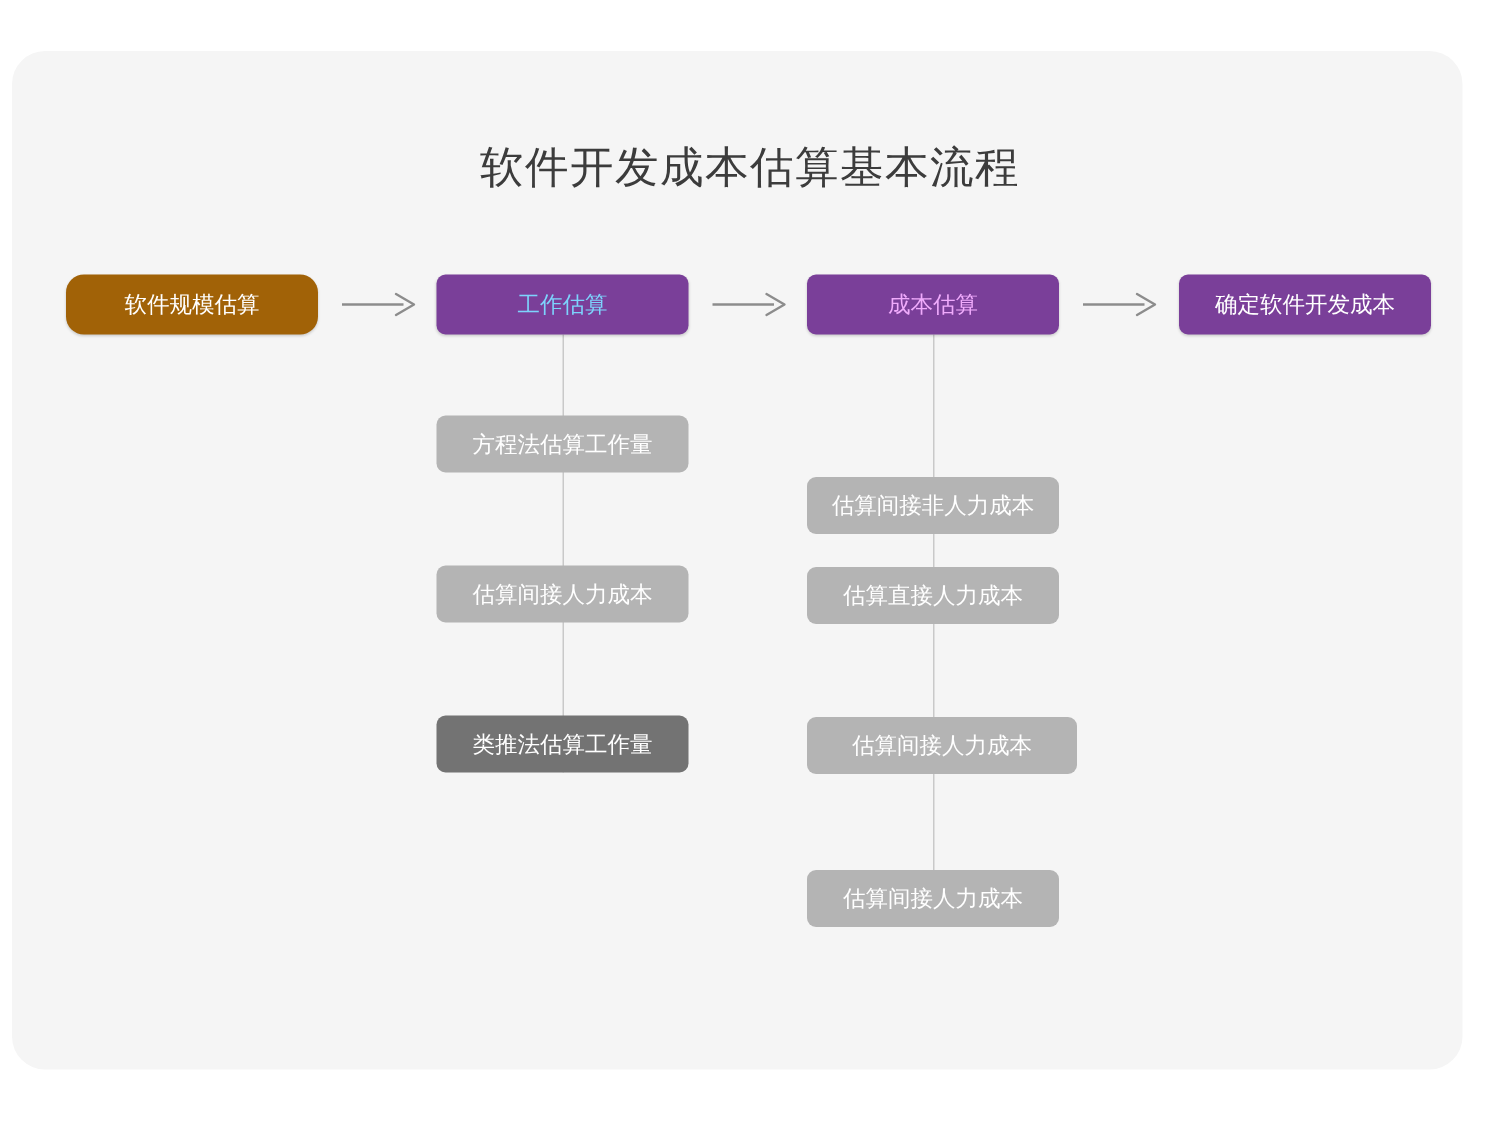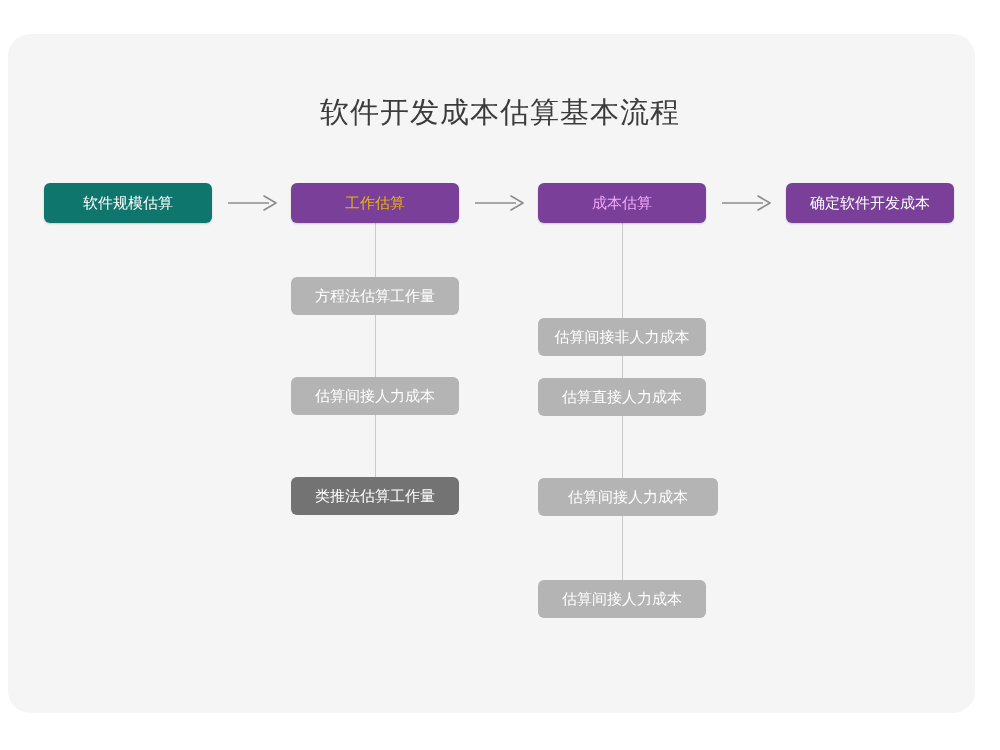--- a/index.html
+++ b/index.html
@@ -87,25 +87,25 @@
 </head>
 <body>
 
 <div id="canvas">
 
   <div id="card"></div>
 
   <div id="title">软件开发成本估算基本流程</div>
 
   <div id="layers">
-      <div class="node primary" style="left: 44px; top: 183px; width: 168px; background: #0f766e; color: rgb(255, 255, 255);">
+      <div class="node primary" style="left: 44px; top: 183px; width: 168px; background: #a16207; color: rgb(255, 255, 255); border-radius: 12px;">
         <span>软件规模估算</span>
       </div>
       <div class="vline" style="left: 374.5px; top: 223px; height: 292px; background: rgb(201, 201, 201);"></div>
-      <div class="node primary" style="left: 291px; top: 183px; width: 168px; background: rgb(122, 63, 153); color: #eab308;">
+      <div class="node primary" style="left: 291px; top: 183px; width: 168px; background: rgb(122, 63, 153); color: #7dd3fc;">
         <span>工作估算</span>
       </div>
       <div class="node secondary" style="left: 291px; top: 277px; width: 168px; background: rgb(180, 180, 180); color: rgb(255, 255, 255);">
         <span>方程法估算工作量</span>
       </div>
       <div class="node secondary" style="left: 291px; top: 377px; width: 168px; background: rgb(180, 180, 180); color: rgb(255, 255, 255);">
         <span>估算间接人力成本</span>
       </div>
       <div class="node secondary" style="left: 291px; top: 477px; width: 168px; background: #737373; color: rgb(255, 255, 255);">
         <span>类推法估算工作量</span>

